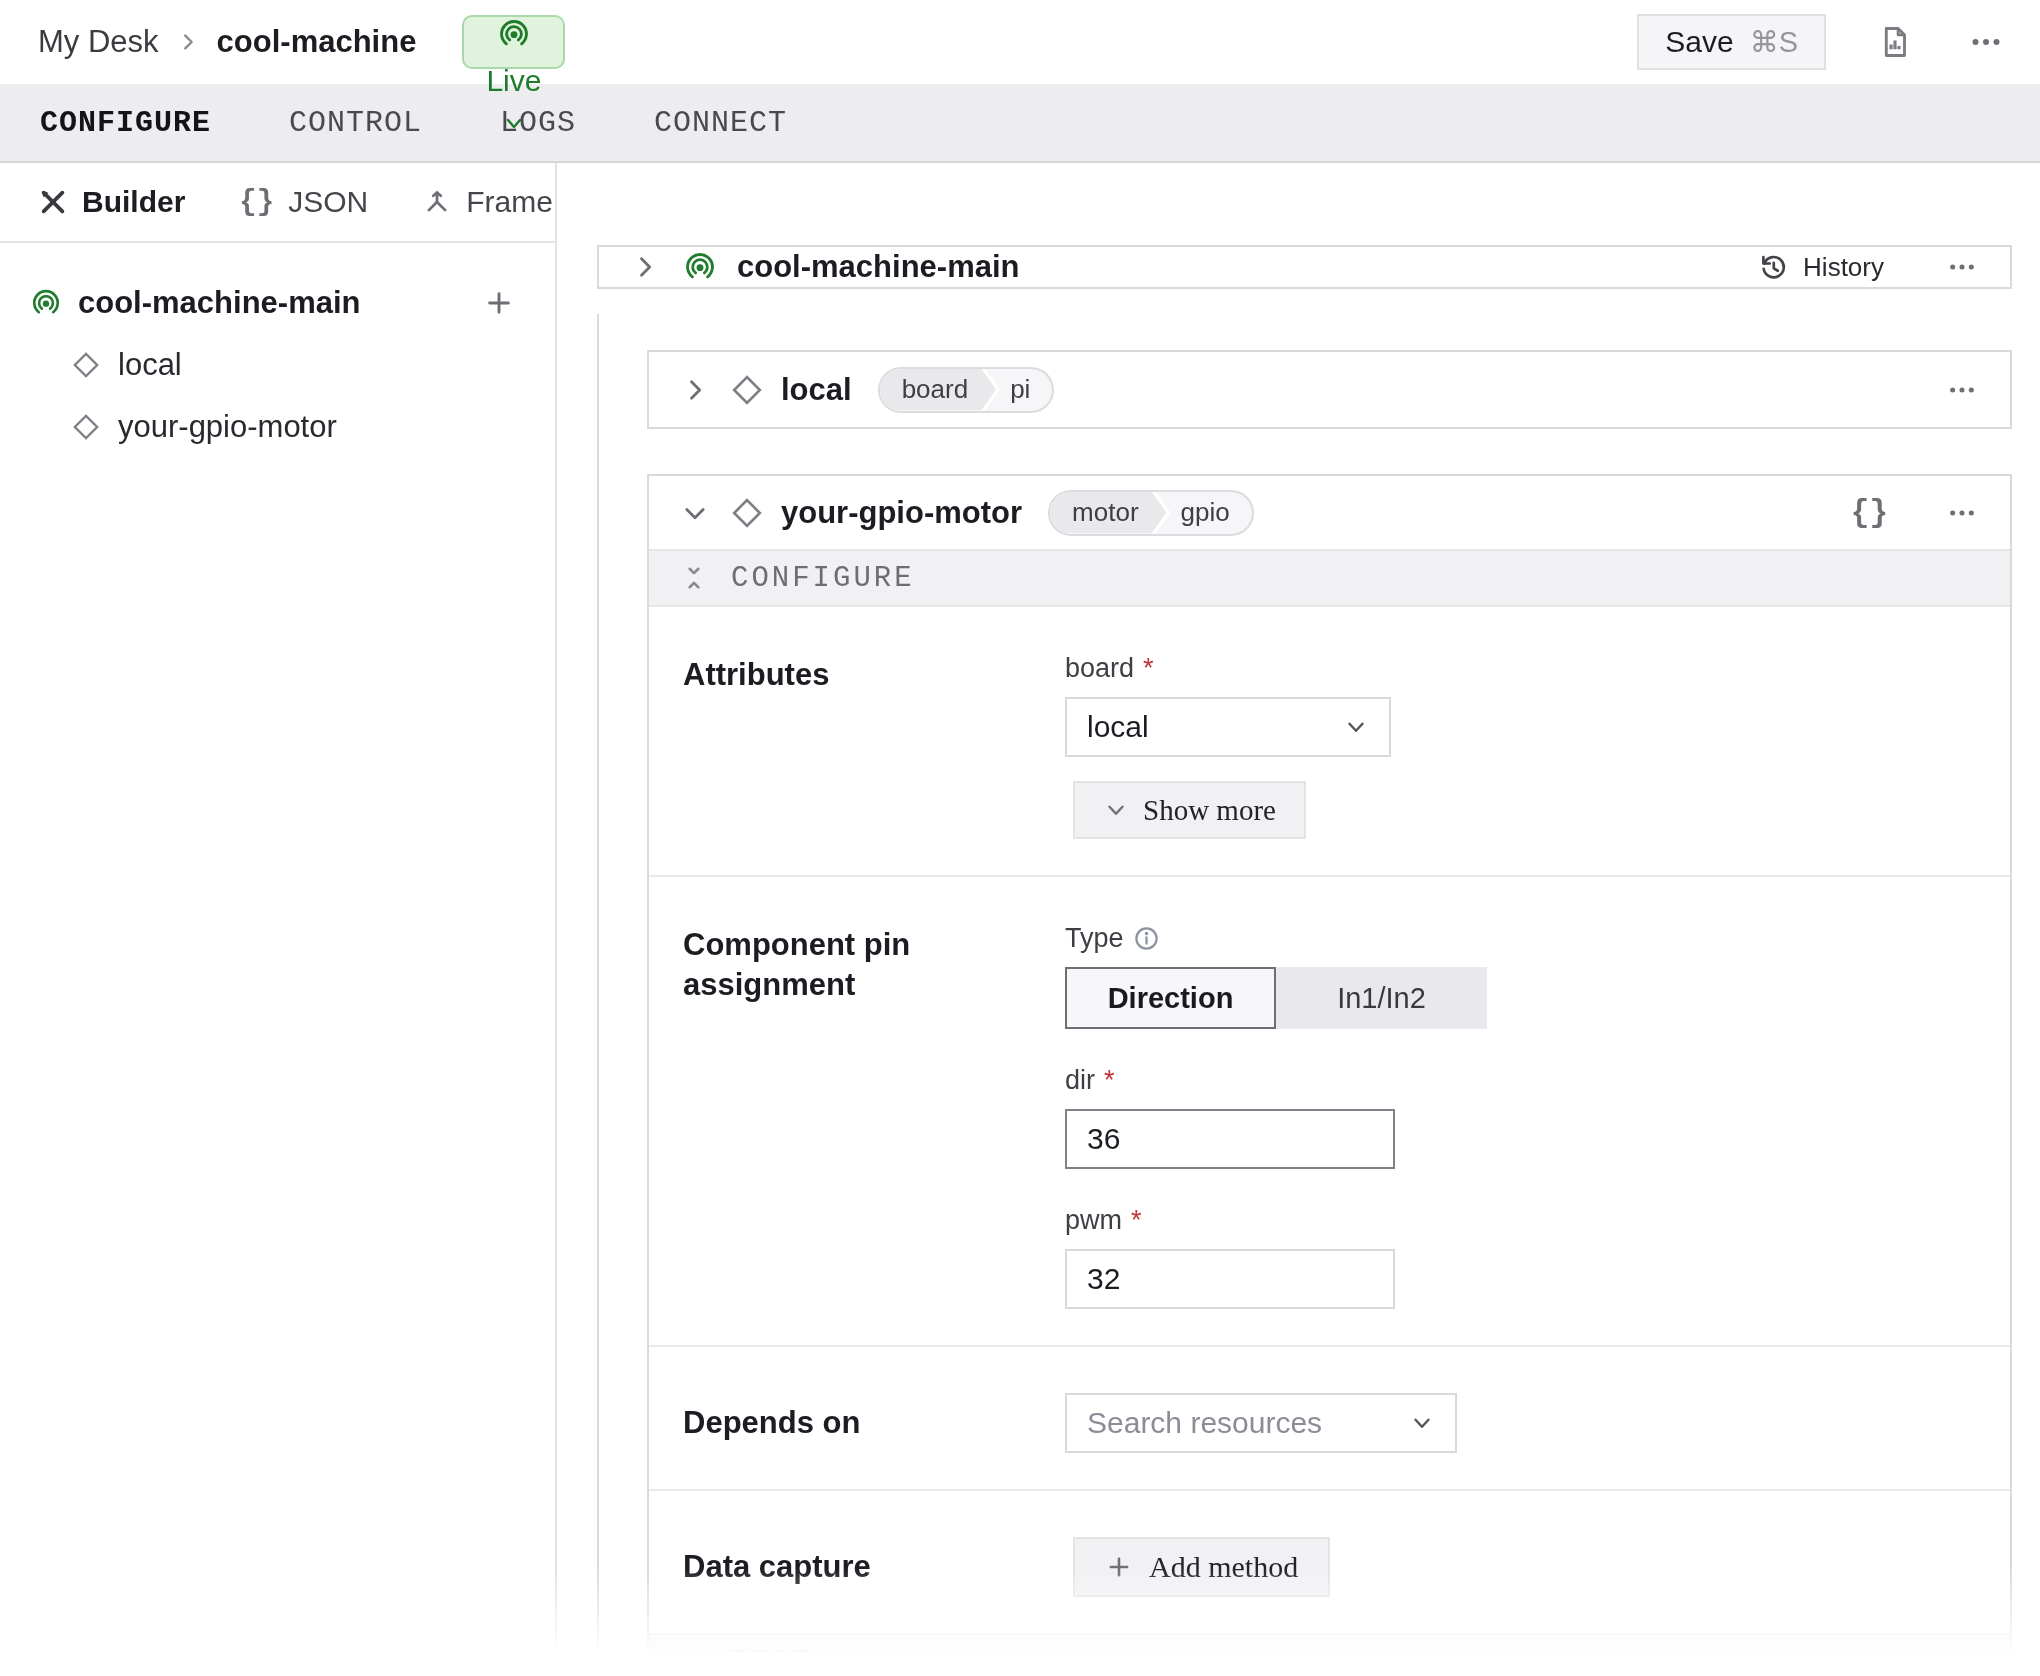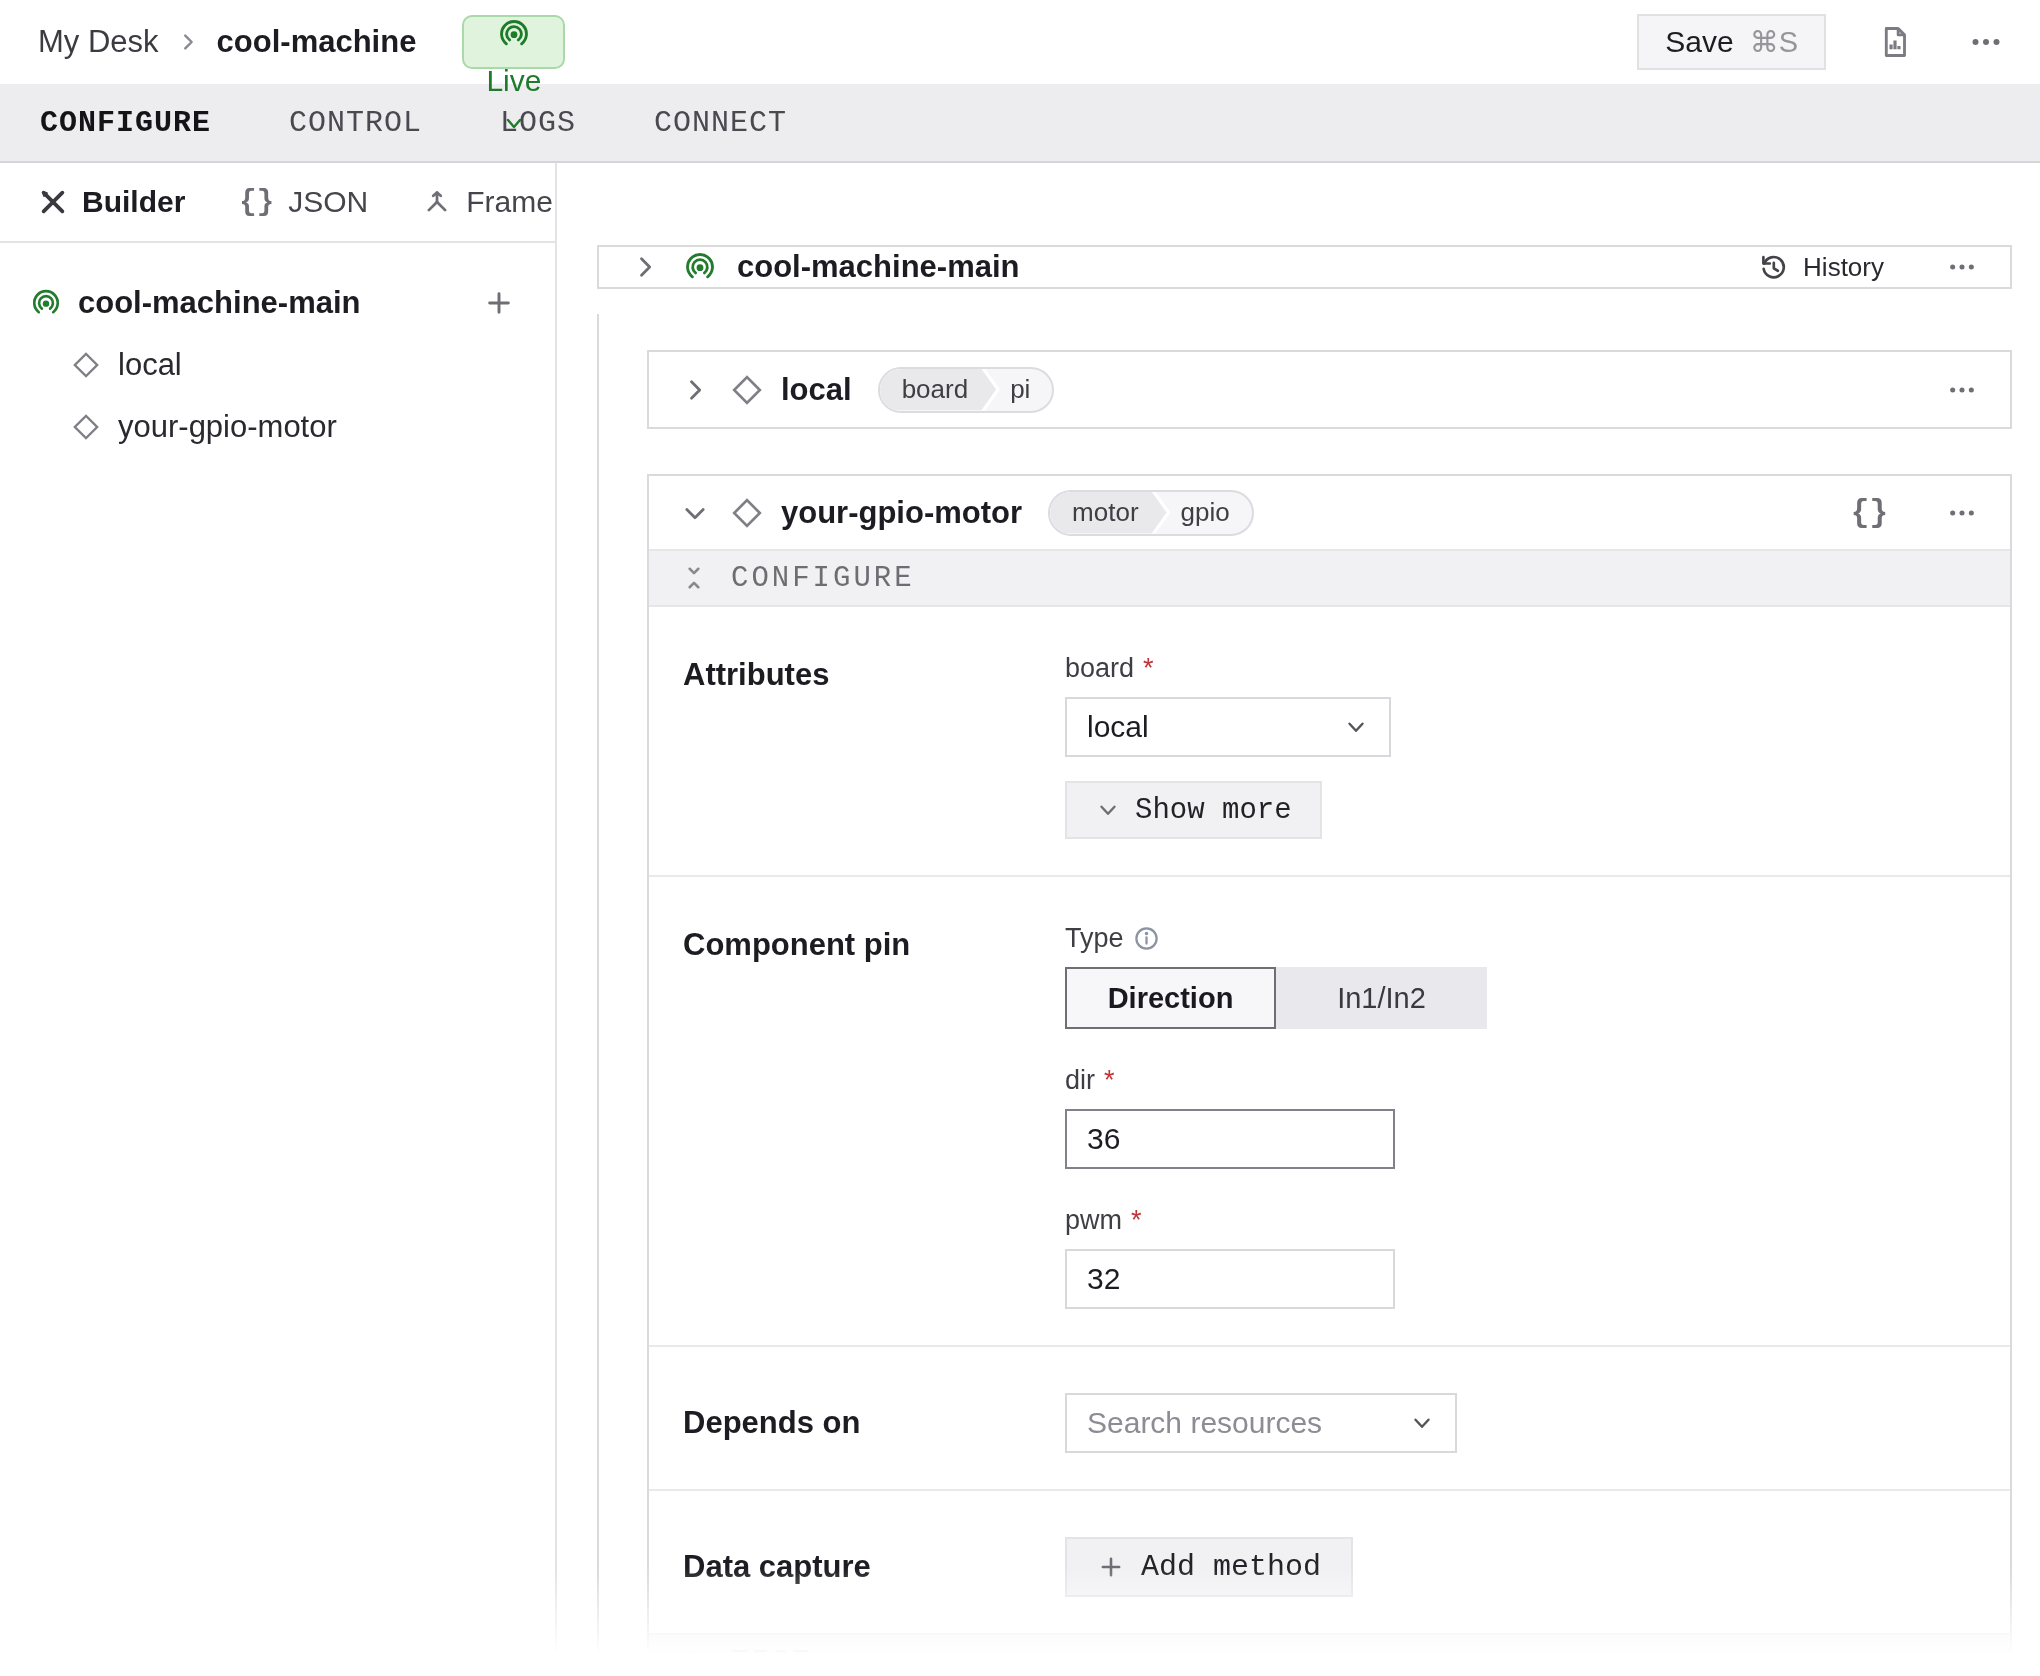--- a/index.html
+++ b/index.html
@@ -99,21 +99,22 @@
     display: flex; align-items: center; padding: 0 20px; font-size: 30px; color: #1d1c22; cursor: pointer;
   }
   .selectbox .sel-chev { margin-left: auto; }
   .placeholder { color: #8d8c95; }
   .depends-select { width: 392px; }
 
   .ghost-btn {
     margin-top: 24px; height: 58px; display: inline-flex; align-items: center; gap: 14px;
     padding: 0 28px; background: #f1f0f3; border: 2px solid #e4e3e6;
     font-size: 29px; color: #232228; cursor: pointer; width: fit-content;
-    font-family: Liberation Mono, monospace;
+    font-family: Liberation Serif, serif;
+    margin-left: 8px;
   }
   .add-btn { margin-top: 0; height: 60px; padding: 0 30px; gap: 16px; font-size: 30px; }
 
   .pin-cols { display: flex; gap: 38px; }
   .toggle { display: flex; }
   .toggle-type { width: 422px; }
   .toggle-enable { width: 418px; }
   .seg {
     flex: 1; height: 62px; display: flex; align-items: center; justify-content: center;
     font-size: 29px; background: #e9e8ec; color: #3a393f; border: 2px solid #e9e8ec; cursor: pointer;
@@ -394,20 +395,21 @@
                   </svg>
               </span>
               <span>Show more</span>
             </button>
           </div>
         </div>
 
         <div class="form-row">
           <div class="row-label">
             <div>Component pin</div>
+            <div>assignment</div>
           </div>
           <div class="row-fields">
             <div class="pin-cols">
               <div>
                 <div class="field-label">
                   <span>Type</span>
                   <span>
                     <svg width="27" height="27" viewBox="0 0 24 24" fill="none" stroke="#8b949f" stroke-width="2">
                         <circle cx="12" cy="12" r="9"></circle>
                         <path d="M12 11 v5.5" stroke-linecap="round"></path>

